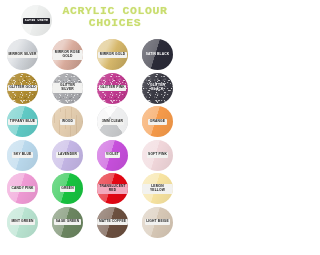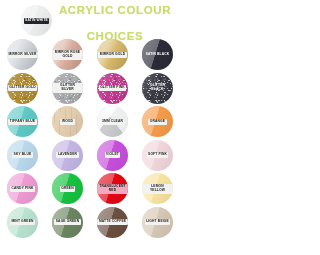--- a/index.html
+++ b/index.html
@@ -4,30 +4,30 @@
 <style>
   html,body{margin:0;padding:0;}
   body{
     width:180px;height:255px;background:#ffffff;
     font-family:"Liberation Sans", sans-serif;
     overflow:hidden;
   }
   .sheet{position:relative;width:180px;height:255px;background:#fff;}
 
   
-  .header{position:absolute;left:0;top:0;width:180px;height:38px;}
+  .header{position:absolute;left:0;top:0;width:180px;height:38px;font-family:Liberation Mono, monospace;}
   .title{
     position:absolute;left:52px;top:5px;width:126px;
     text-align:center;
     font-size:11.5px;line-height:11.5px;font-weight:bold;
     letter-spacing:0.6px;
     color:#c9dd6f;
     text-shadow:0 0 1px rgba(201,221,111,.6);
   }
-  .title .l2{display:block;margin-top:14px;}
+  .title .l2{display:block;}
 
   
   .grid{position:absolute;left:0;top:38px;width:180px;}
   .row{display:flex;height:33.5px;}
   .cell{
     width:45px;height:33.5px;
     display:flex;align-items:center;justify-content:center;
     position:relative;
   }
   .swatch{

